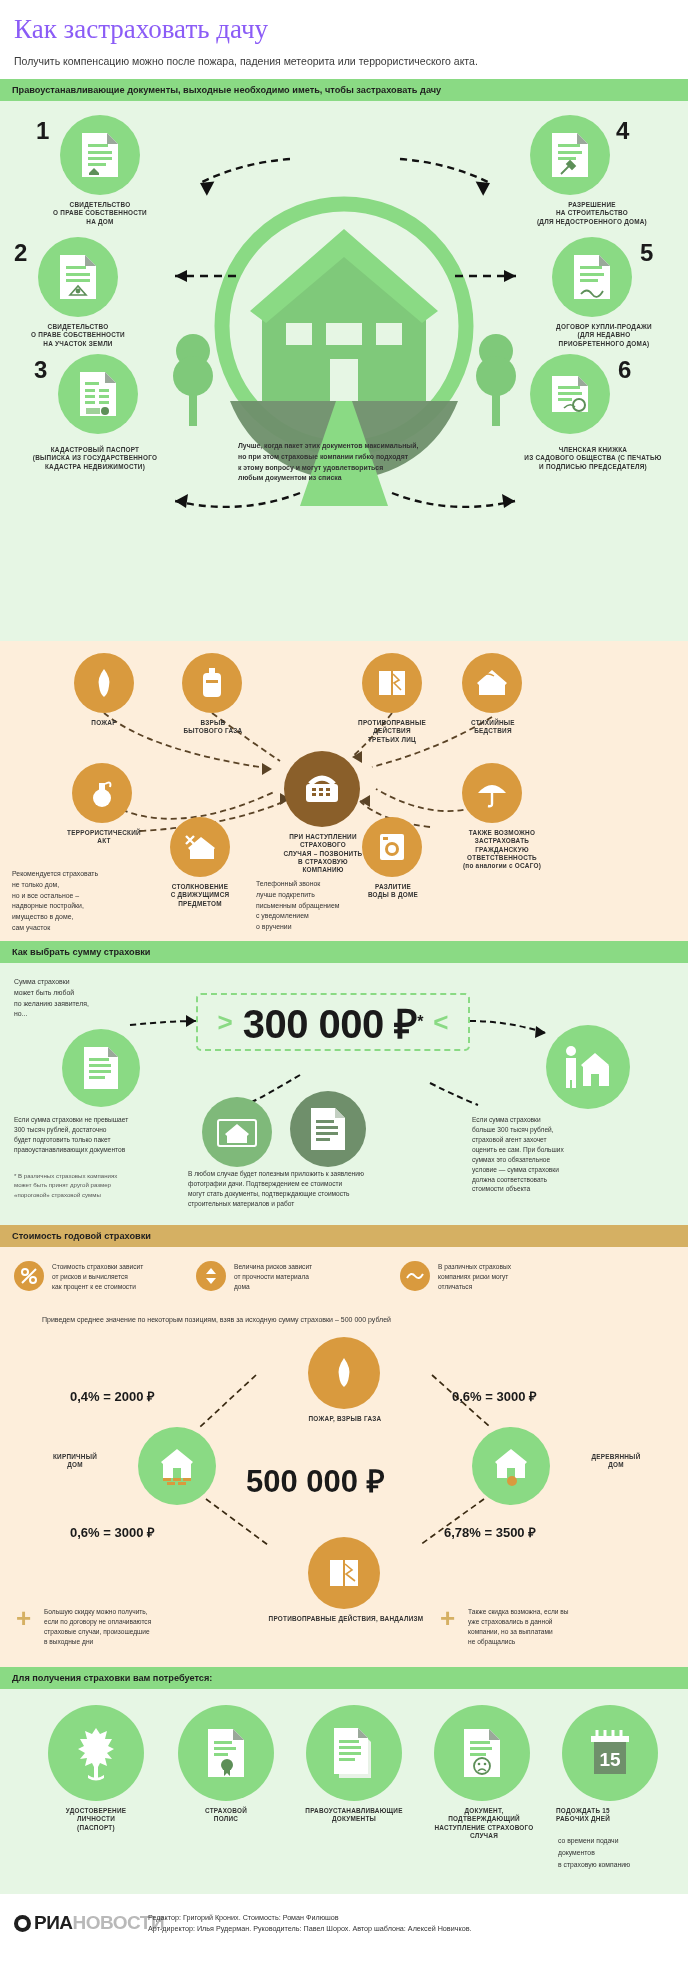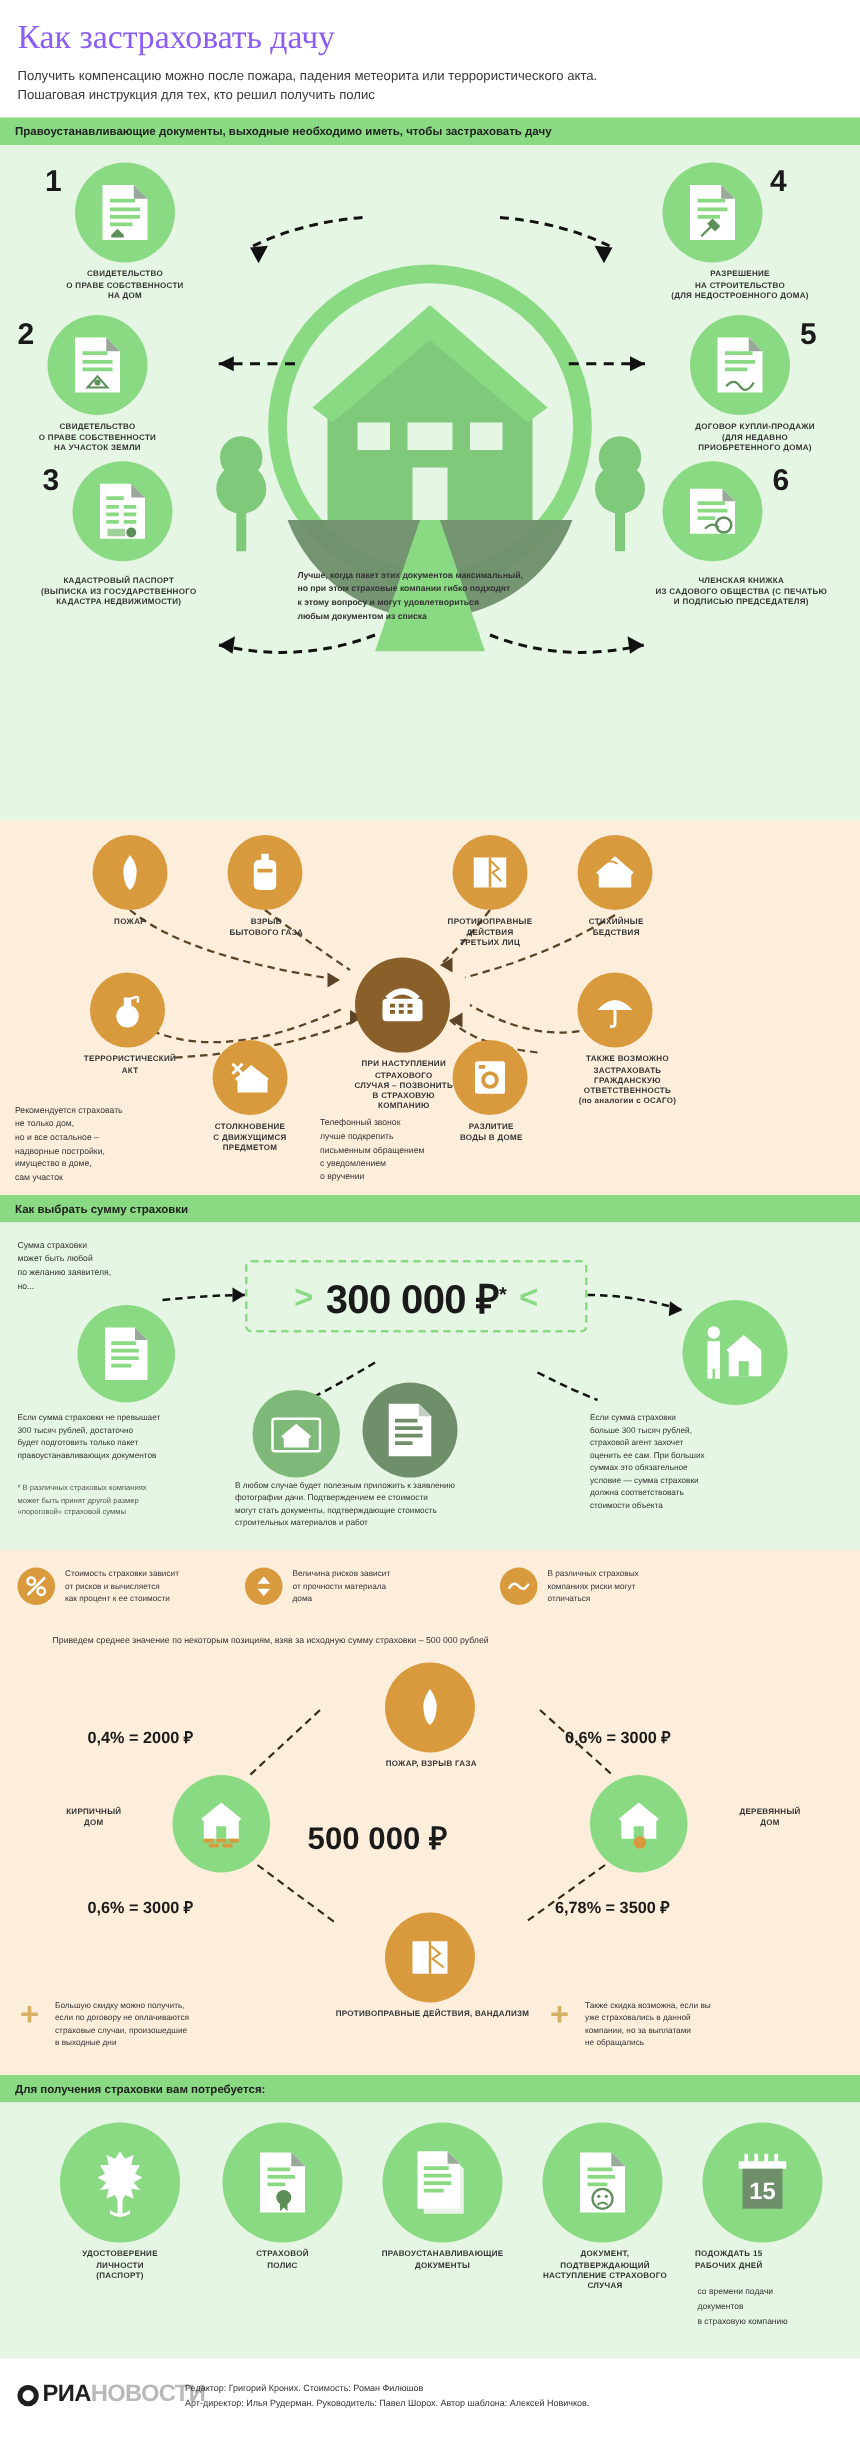--- a/index.html
+++ b/index.html
@@ -41,24 +41,24 @@
   .note.b { font-weight:bold; }
 
   svg { display:block; overflow:visible; }
   .arrows { position:absolute; inset:0; pointer-events:none; }
 
   
   .bigbox {
     position:absolute; border:2px dashed #8ada84; border-radius:5px;
     display:flex; align-items:center; justify-content:center; background:#e6f6e4;
   }
-  .big300 { font-size:32px; font-weight:bold; color:#1a1a1a; letter-spacing:-.5px; }
+  .big300 { font-size:40px; font-weight:bold; color:#1a1a1a; letter-spacing:-.5px; }
   .gt { color:#8ada84; font-size:26px; font-weight:bold; }
 
-  .big500 { position:absolute; font-size:25px; font-weight:bold; color:#1a1a1a; }
+  .big500 { position:absolute; font-size:31px; font-weight:bold; color:#1a1a1a; }
   .pct { position:absolute; font-size:13px; font-weight:bold; color:#1a1a1a;text-align:center; }
   .plus { position:absolute; color:#d5b063; font-size:26px; font-weight:bold; line-height:1; }
 
   .sm { position:absolute; font-size:6.6px; line-height:1.5; color:#333; }
 
   
   .logo { position:absolute; left:14px; top:18px; display:flex; align-items:center; }
   .logo .dot { width:17px; height:17px; border-radius:50%; background:#1f1f1f; margin-right:3px; position:relative; }
   .logo .dot:after{ content:""; position:absolute; left:4px; top:4px; width:9px; height:9px; border-radius:50%; background:#fff; }
   .logo .ria { font-size:19px; font-weight:bold; color:#1f1f1f; letter-spacing:-.5px; }
@@ -67,21 +67,20 @@
 </style>
 </head>
 <body>
 
 <div class="page">
 
   <div class="header">
     <div class="title">Как застраховать дачу</div>
     <div class="subtitle">
       <div>Получить компенсацию можно после пожара, падения метеорита или террористического акта.</div>
-      <div>Пошаговая инструкция для тех, кто решил получить полис</div>
     </div>
   </div>
 
   <div class="bar green">Правоустанавливающие документы, выходные необходимо иметь, чтобы застраховать дачу</div>
   <div class="sec s1">
 
     <svg class="arrows" width="688" height="540">
 
       <circle cx="344" cy="225" r="122" fill="none" stroke="#8ada84" stroke-width="15"></circle>
 
@@ -470,20 +469,21 @@
       <div>больше 300 тысяч рублей,</div>
       <div>страховой агент захочет</div>
       <div>оценить ее сам. При больших</div>
       <div>суммах это обязательное</div>
       <div>условие — сумма страховки</div>
       <div>должна соответствовать</div>
       <div>стоимости объекта</div>
     </div>
   </div>
 
+  <div class="bar tan">Стоимость годовой страховки</div>
   <div class="sec s4">
 
     <div class="circle" style="left:14px;top:14px;width:30px;height:30px;background:#d99a3e;">
       <svg width="18" height="18" viewBox="0 0 18 18">
           <circle cx="5" cy="5" r="3" fill="none" stroke="#fff" stroke-width="2"></circle>
           <circle cx="13" cy="13" r="3" fill="none" stroke="#fff" stroke-width="2"></circle>
           <path d="M2 16 L16 2" stroke="#fff" stroke-width="2"></path>
         </svg>
     </div>
     <div class="sm" style="left:52px;top:15px;width:150px;">

